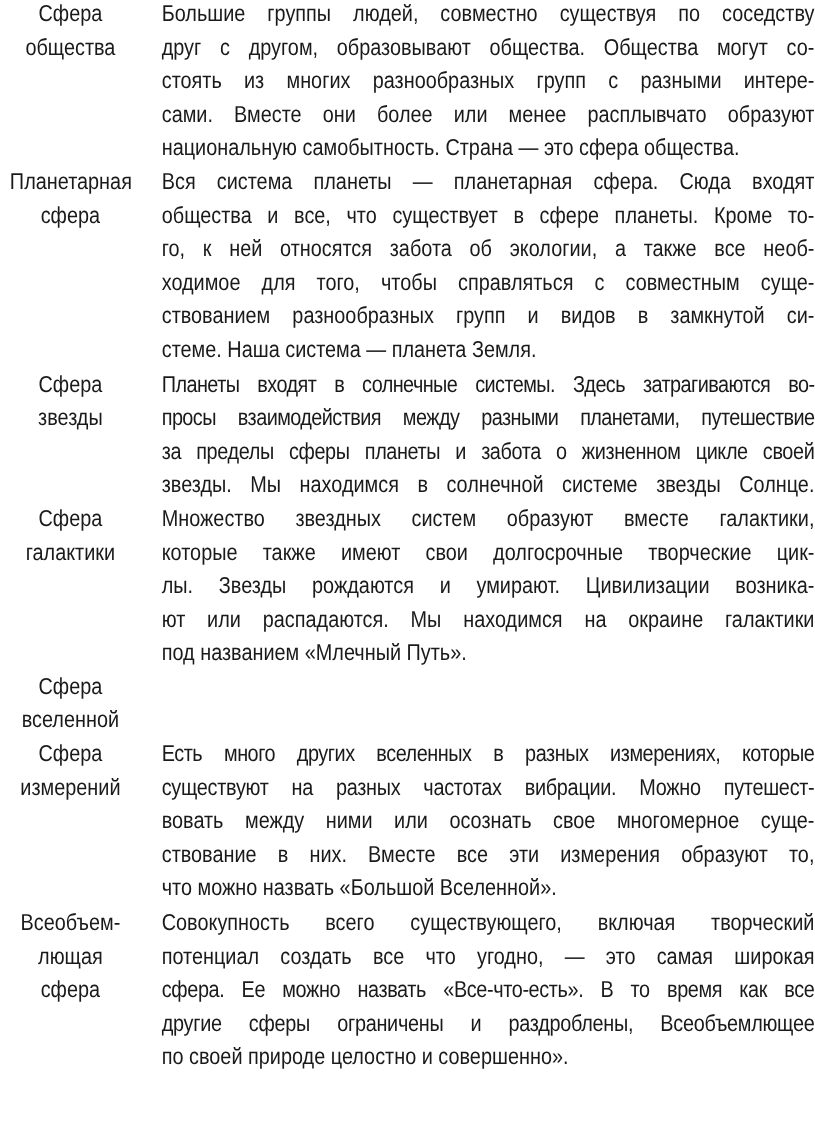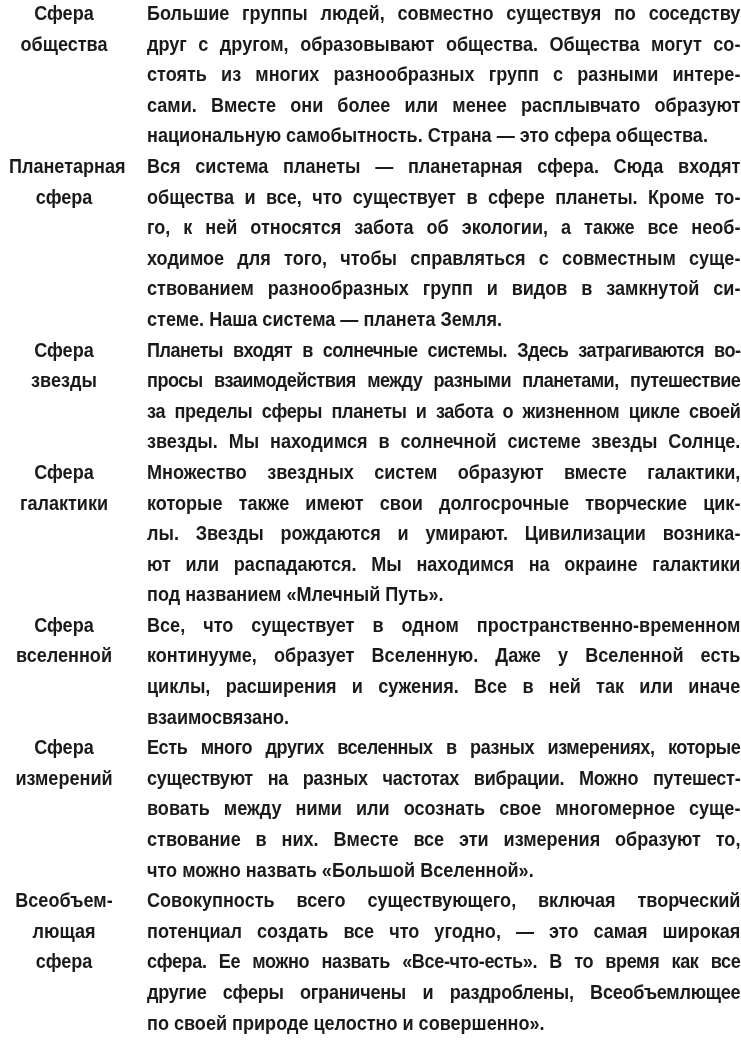--- a/index.html
+++ b/index.html
@@ -13,21 +13,20 @@
       overflow: hidden;
       position: relative;
       color: #1a1a1a;
       font-family: "Liberation Sans", sans-serif;
     }
     .page {
       position: absolute;
       left: 0;
       top: 0;
       width: 741px;
-      font-weight: bold;
     }
     .entry {
       display: flex;
       align-items: flex-start;
       margin-bottom: 0px;
     }
     .term {
       width: 128px;
       flex: 0 0 128px;
       text-align: center;
@@ -121,26 +120,20 @@
       <span class="def-line">ют или распадаются. Мы находимся на окраине галактики</span>
       <span class="def-line last">под названием «Млечный Путь».</span>
     </div>
   </div>
 
   <div class="entry">
     <div class="term">
       <span class="term-line">Сфера</span>
       <span class="term-line">вселенной</span>
     </div>
-    <div class="definition">
-      <span class="def-line">Все, что существует в одном пространственно-временном</span>
-      <span class="def-line">континууме, образует Вселенную. Даже у Вселенной есть</span>
-      <span class="def-line">циклы, расширения и сужения. Все в ней так или иначе</span>
-      <span class="def-line last">взаимосвязано.</span>
-    </div>
   </div>
 
   <div class="entry">
     <div class="term">
       <span class="term-line">Сфера</span>
       <span class="term-line">измерений</span>
     </div>
     <div class="definition">
       <span class="def-line" style="letter-spacing:-0.5px;">Есть много других вселенных в разных измерениях, которые</span>
       <span class="def-line" style="letter-spacing:-0.3px;">существуют на разных частотах вибрации. Можно путешест-</span>

